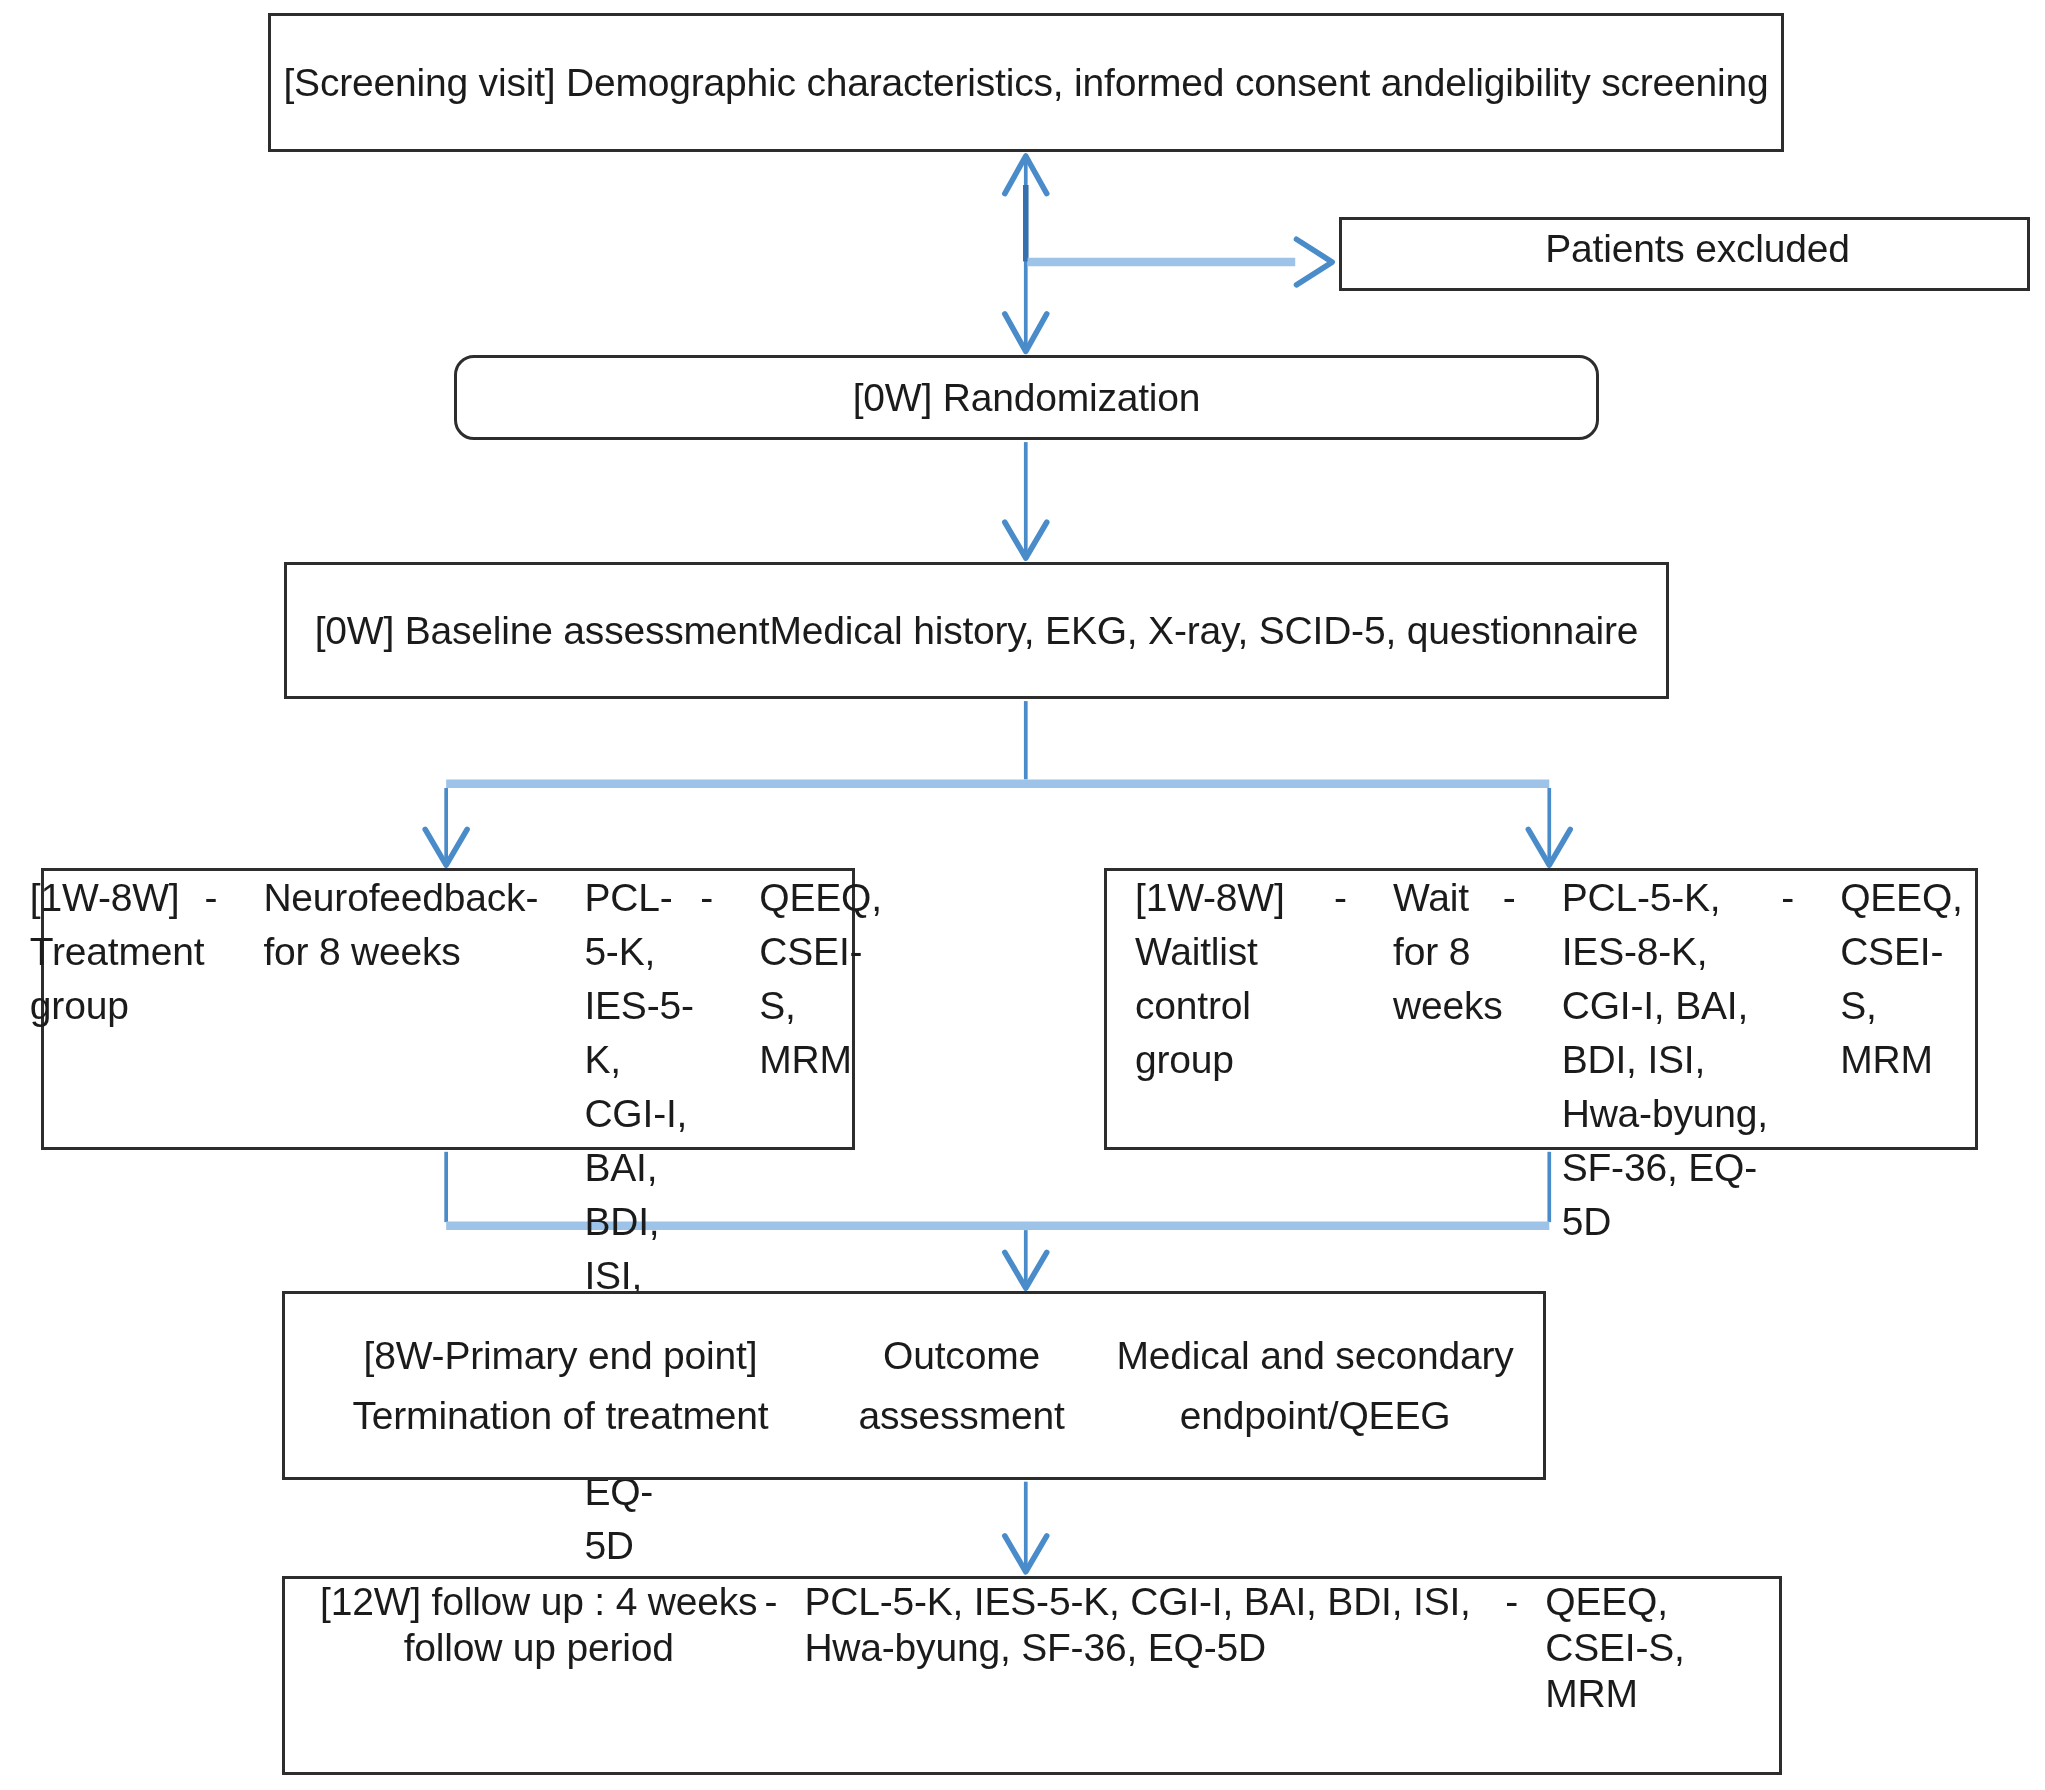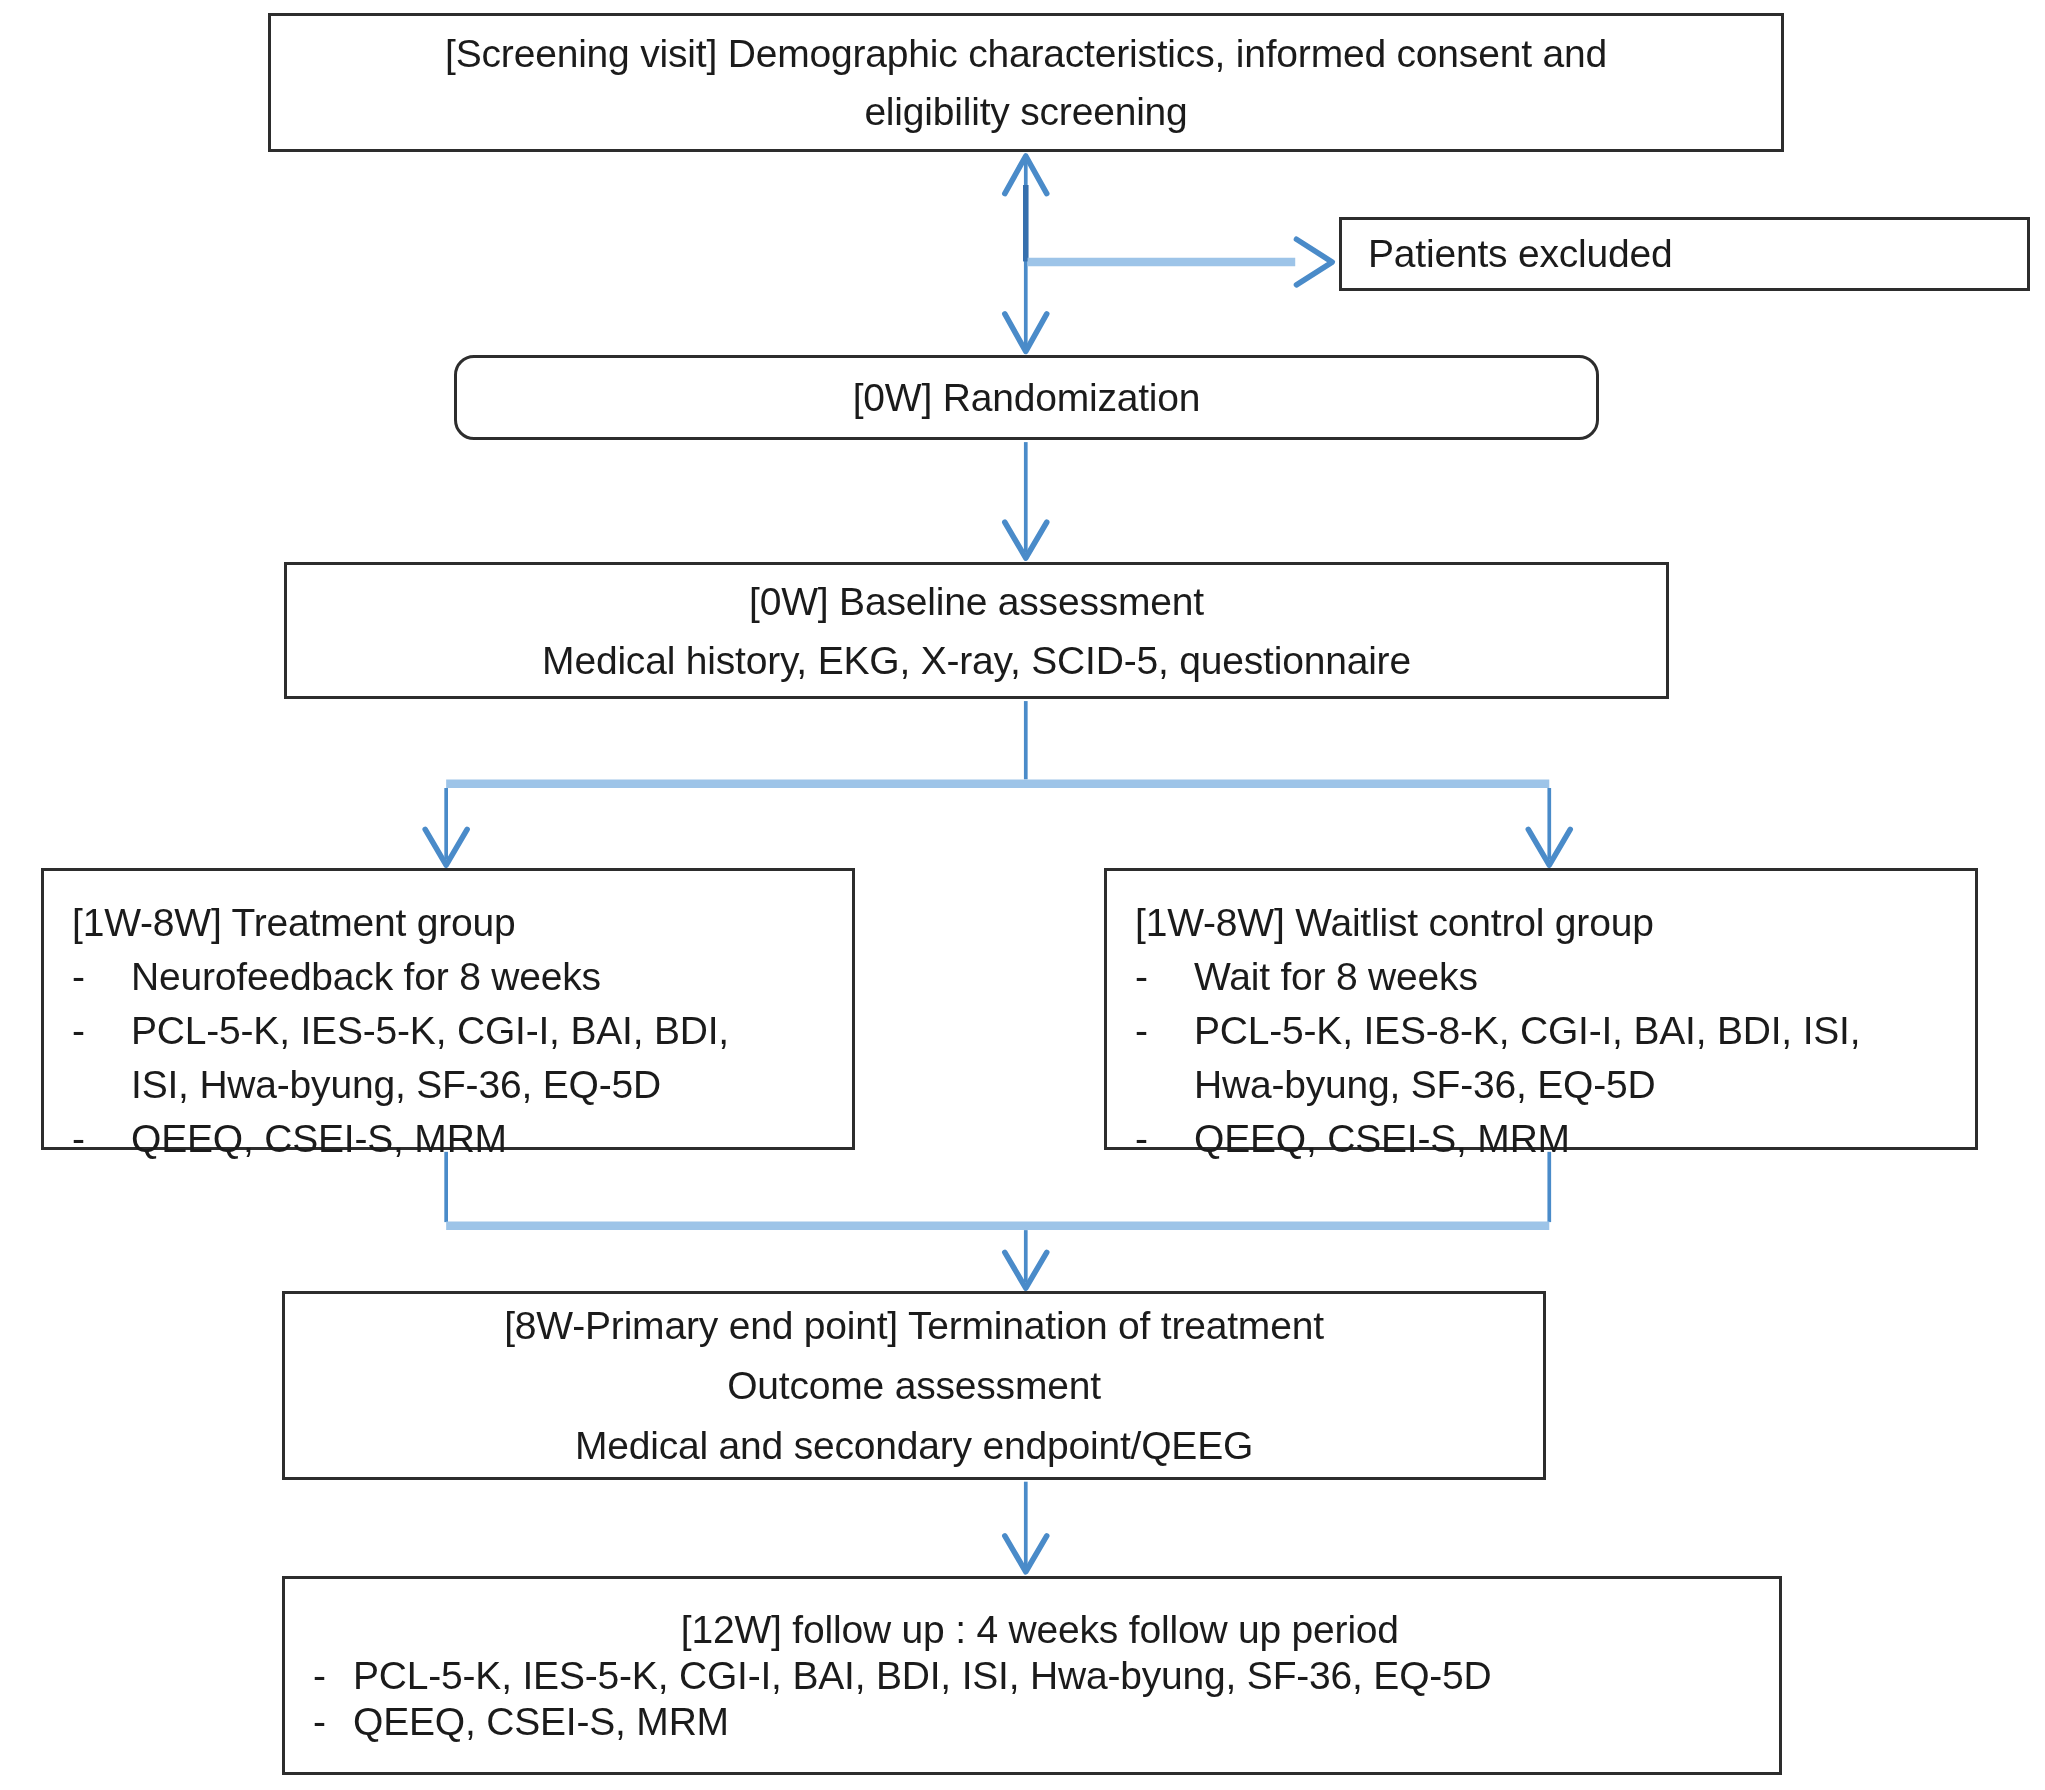--- a/index.html
+++ b/index.html
@@ -3,41 +3,41 @@
 <meta charset="utf-8">
 <style>
   html,body{margin:0;padding:0;background:#ffffff;}
   #canvas{
     position:relative;width:2046px;height:1790px;background:#ffffff;
     font-family:"Liberation Sans","DejaVu Sans",sans-serif;
     color:#1b1b1b;overflow:hidden;
   }
   .box{
     position:absolute;box-sizing:border-box;border:3.7px solid #2d2d2d;background:#ffffff;
-    display:flex;flex-direction:column;justify-content:center;
+    display:flex;justify-content:center;
     font-size:39px;letter-spacing:-0.005em;
   }
   .centered{align-items:center;text-align:center;}
   .tline{line-height:58px;}
   .bline2{line-height:59px;}
   .eline{line-height:60px;}
   .box.single{justify-content:center;}
   
   .screening{left:268px;top:13px;width:1516px;height:139px;}
   
   .excluded{left:1339px;top:217px;width:691px;height:74px;padding-left:26px;}
   
   .randomization{left:454px;top:355px;width:1145px;height:85px;border-radius:20px;}
   
   .baseline{left:284px;top:562px;width:1385px;height:137px;}
   
   .group{padding:0 12.3px 0 28px;}
   .treatment{left:41px;top:868px;width:814px;height:282px;}
   .waitlist{left:1104px;top:868px;width:874px;height:282px;}
-  .group .gtitle{line-height:54px;margin-top:44px;}
+  .group .gtitle{line-height:54px;}
   .bullet{display:flex;align-items:flex-start;}
   .bullet .marker{flex:none;width:59px;line-height:54px;}
   .bullet .btext{flex:1;}
   .bullet .btext .bl{line-height:54px;}
   
   .endpoint{left:282px;top:1291px;width:1264px;height:189px;}
   
   .followup{left:282px;top:1576px;width:1500px;height:199px;padding:0 12.3px 0 28px;}
   .followup .ftitle{text-align:center;line-height:46px;}
   .followup .bullet .marker{width:40px;line-height:46px;}

